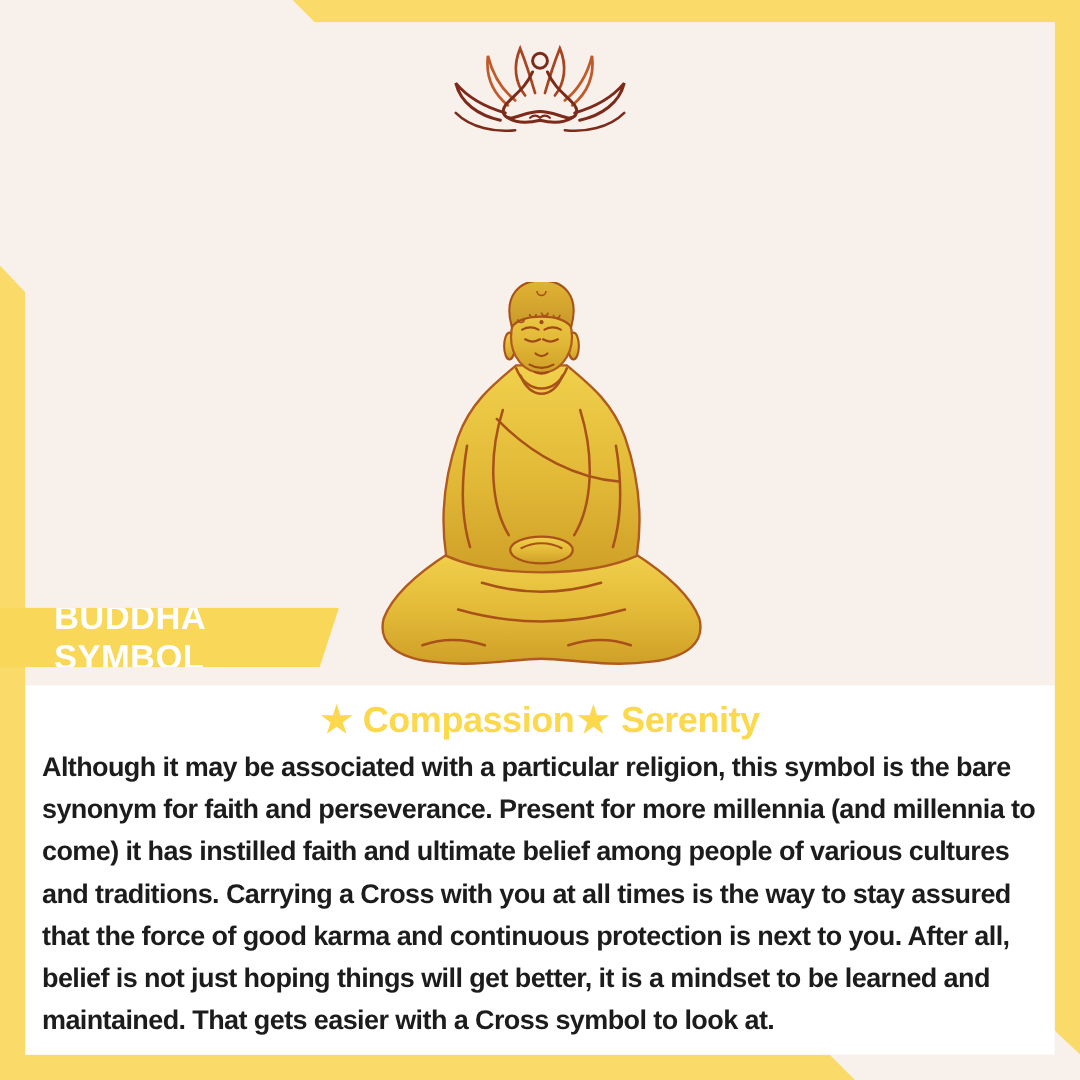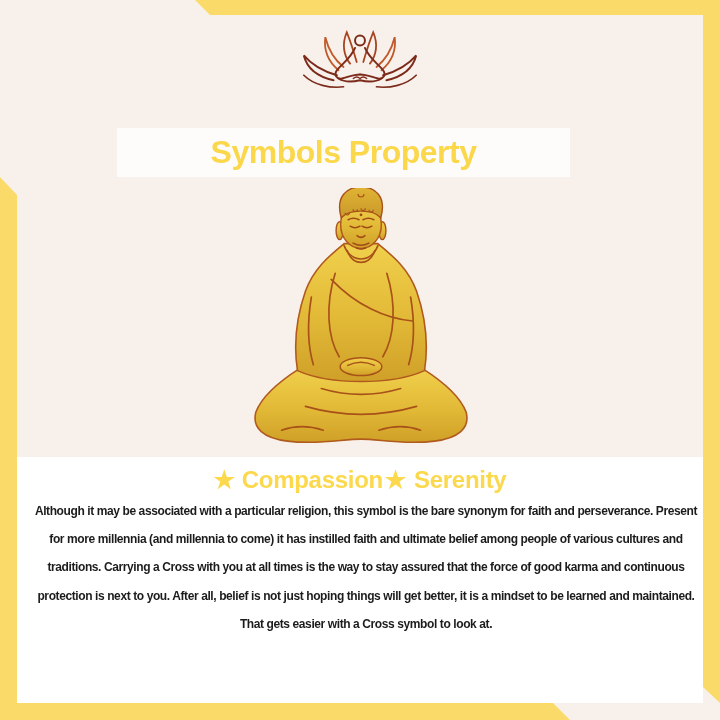--- a/index.html
+++ b/index.html
@@ -61,22 +61,22 @@
   #traits-heading{
     position:absolute;left:0;top:9px;width:686px;
     text-align:center;
     font-size:24px;font-weight:700;letter-spacing:-0.3px;
     color:#FBD84C;white-space:nowrap;
   }
   #traits-heading .star{margin-right:7px;}
   #traits-heading .star2{margin-left:2px;margin-right:8px;}
   #description-paragraph{
     position:absolute;left:11px;top:40px;width:676px;
-    font-size:12px;font-weight:700;letter-spacing:-0.4px;
-    line-height:28.2px;color:#1C1C1C;text-align:center;
+    font-size:18px;font-weight:700;letter-spacing:-0.4px;
+    line-height:28.2px;color:#1C1C1C;text-align:left;
   }
 </style>
 </head>
 <body>
 
 <div id="canvas">
 
   <div id="frame-top" class="frame"></div>
   <div id="frame-right" class="frame"></div>
   <div id="frame-left" class="frame"></div>
@@ -95,23 +95,20 @@
     <path d="M148,62 C136,74 116,78 100,76" stroke="#7C2B1B" stroke-width="2" stroke-linecap="round"></path>
 
     <circle cx="80" cy="20" r="6" stroke="#7C2B1B" stroke-width="2.4"></circle>
     <path d="M74,29 C68,43 58,48 52,56 C48,62 52,67 58,66 C66,64 72,61 80,61" stroke="#7C2B1B" stroke-width="2.4" stroke-linecap="round"></path>
     <path d="M86,29 C92,43 102,48 108,56 C112,62 108,67 102,66 C94,64 88,61 80,61" stroke="#7C2B1B" stroke-width="2.4" stroke-linecap="round"></path>
     <path d="M54,66 C62,71 72,70 80,68 C88,70 98,71 106,66" stroke="#7C2B1B" stroke-width="2.4" stroke-linecap="round"></path>
     <path d="M72,66 Q76,62.5 80,66 M80,66 Q84,62.5 88,66" stroke="#7C2B1B" stroke-width="1.8" stroke-linecap="round"></path>
   </svg>
 
 
-  <div id="title-banner">
-    <span id="page-title">Symbols Property</span>
-  </div>
 
   <svg id="buddha-illustration" viewBox="0 0 240 270" fill="none">
     <defs>
       <linearGradient id="gold" x1="0" y1="0" x2="0" y2="1">
         <stop offset="0" stop-color="#F0D04C"></stop>
         <stop offset="0.55" stop-color="#E2B937"></stop>
         <stop offset="1" stop-color="#CFA028"></stop>
       </linearGradient>
       <linearGradient id="goldHair" x1="0" y1="0" x2="0" y2="1">
         <stop offset="0" stop-color="#E0B434"></stop>
@@ -154,20 +151,23 @@
       <path d="M90,92 C115,118 145,132 172,134"></path>
       <path d="M70,110 C66,134 66,158 72,178"></path>
       <path d="M170,110 C174,134 174,158 168,178"></path>
       <path d="M80,202 Q120,214 160,202"></path>
       <path d="M64,220 Q120,236 176,220"></path>
       <path d="M40,244 Q60,237 82,244"></path>
       <path d="M138,244 Q160,237 180,244"></path>
     </g>
   </svg>
 
+  <div id="buddha-symbol-badge">
+    <span id="badge-label">BUDDHA SYMBOL</span>
+  </div>
 
   <div id="text-panel">
     <div id="traits-heading">
       <span class="star">★</span><span>Compassion</span><span class="star star2">★</span><span>Serenity</span>
     </div>
     <div id="description-paragraph">Although it may be associated with a particular religion, this symbol is the bare synonym for faith and perseverance. Present for more millennia (and millennia to come) it has instilled faith and ultimate belief among people of various cultures and traditions. Carrying a Cross with you at all times is the way to stay assured that the force of good karma and continuous protection is next to you. After all, belief is not just hoping things will get better, it is a mindset to be learned and maintained. That gets easier with a Cross symbol to look at.</div>
   </div>
 
 </div>
 

